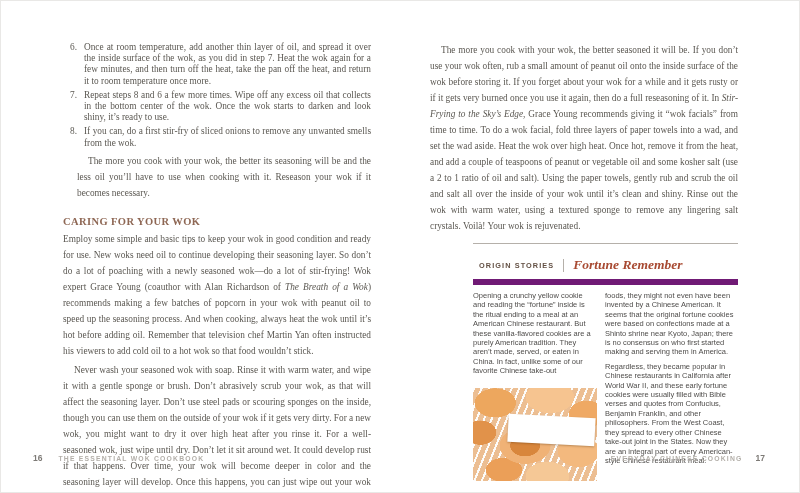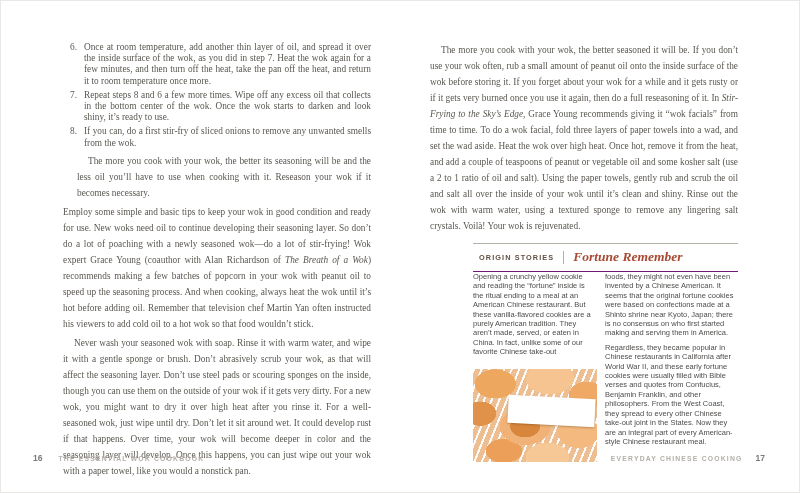--- a/index.html
+++ b/index.html
@@ -32,22 +32,22 @@
   }
 
   .sect-heading{
     margin:15px 0 4px 0;font-size:10.5px;letter-spacing:0.4px;
     font-weight:bold;color:#8e6754;
   }
 
   
   .sidebar{margin-left:43px;width:265px;margin-top:9px;}
   .sidebar-head{
-    border-top:1px solid #b5b0aa;border-bottom:1px solid #701a75;
-    display:flex;align-items:center;padding:5px 0 6px 0;
+    border-top:1px solid #b5b0aa;border-bottom:6px solid #701a75;
+    display:flex;align-items:center;padding:13px 0 6px 0;margin-bottom:6px;
   }
   .kicker{
     font-family:"Liberation Sans", sans-serif;font-size:7.3px;font-weight:bold;
     letter-spacing:1.1px;color:#635044;margin-left:6px;
   }
   .head-divider{
     width:1px;height:13px;background:#b5b0aa;margin:0 9px 0 9px;
   }
   .sb-title{
     font-size:13.5px;font-style:italic;color:#a84a32;font-weight:bold;
@@ -104,20 +104,21 @@
     <span class="num">7.</span>
     <p class="stext">Repeat steps 8 and 6 a few more times. Wipe off any excess oil that collects in the bottom center of the wok. Once the wok starts to darken and look shiny, it’s ready to use.</p>
   </div>
   <div class="step">
     <span class="num">8.</span>
     <p class="stext">If you can, do a first stir-fry of sliced onions to remove any unwanted smells from the wok.</p>
   </div>
 
   <p class="body ind" style="margin-top:4px;margin-left:14px;">The more you cook with your wok, the better its seasoning will be and the less oil you’ll have to use when cooking with it. Reseason your wok if it becomes necessary.</p>
 
+  <h3 class="sect-heading">CARING FOR YOUR WOK</h3>
 
   <p class="body"><span>Employ some simple and basic tips to keep your wok in good condition and ready for use. New woks need oil to continue developing their seasoning layer. So don’t do a lot of poaching with a newly seasoned wok—do a lot of stir-frying! Wok expert Grace Young (coauthor with Alan Richardson of </span><em>The Breath of a Wok</em><span>) recommends making a few batches of popcorn in your wok with peanut oil to speed up the seasoning process. And when cooking, always heat the wok until it’s hot before adding oil. Remember that television chef Martin Yan often instructed his viewers to add cold oil to a hot wok so that food wouldn’t stick.</span></p>
 
   <p class="body ind">Never wash your seasoned wok with soap. Rinse it with warm water, and wipe it with a gentle sponge or brush. Don’t abrasively scrub your wok, as that will affect the seasoning layer. Don’t use steel pads or scouring sponges on the inside, though you can use them on the outside of your wok if it gets very dirty. For a new wok, you might want to dry it over high heat after you rinse it. For a well-seasoned wok, just wipe until dry. Don’t let it sit around wet. It could develop rust if that happens. Over time, your wok will become deeper in color and the seasoning layer will develop. Once this happens, you can just wipe out your wok with a paper towel, like you would a nonstick pan.</p>
 </section>
 
 <section class="page page-right">
   <p class="body ind"><span>The more you cook with your wok, the better seasoned it will be. If you don’t use your wok often, rub a small amount of peanut oil onto the inside surface of the wok before storing it. If you forget about your wok for a while and it gets rusty or if it gets very burned once you use it again, then do a full reseasoning of it. In </span><em>Stir-Frying to the Sky’s Edge</em><span>, Grace Young recommends giving it “wok facials” from time to time. To do a wok facial, fold three layers of paper towels into a wad, and set the wad aside. Heat the wok over high heat. Once hot, remove it from the heat, and add a couple of teaspoons of peanut or vegetable oil and some kosher salt (use a 2 to 1 ratio of oil and salt). Using the paper towels, gently rub and scrub the oil and salt all over the inside of your wok until it’s clean and shiny. Rinse out the wok with warm water, using a textured sponge to remove any lingering salt crystals. Voilà! Your wok is rejuvenated.</span></p>
 
   <aside class="sidebar">

